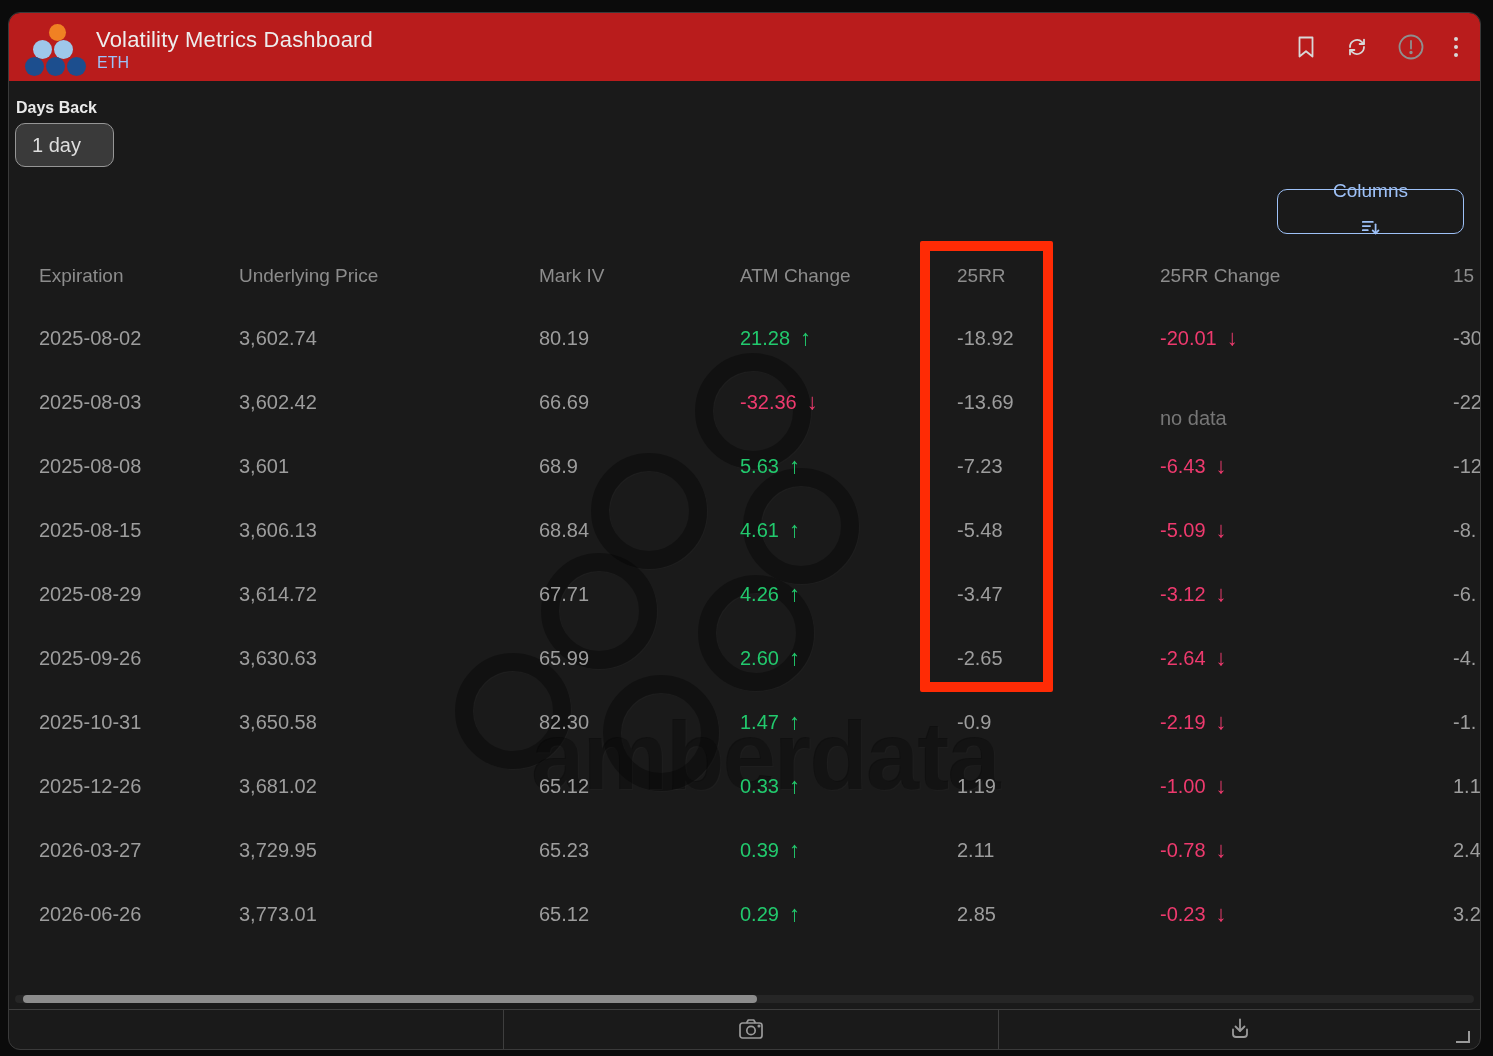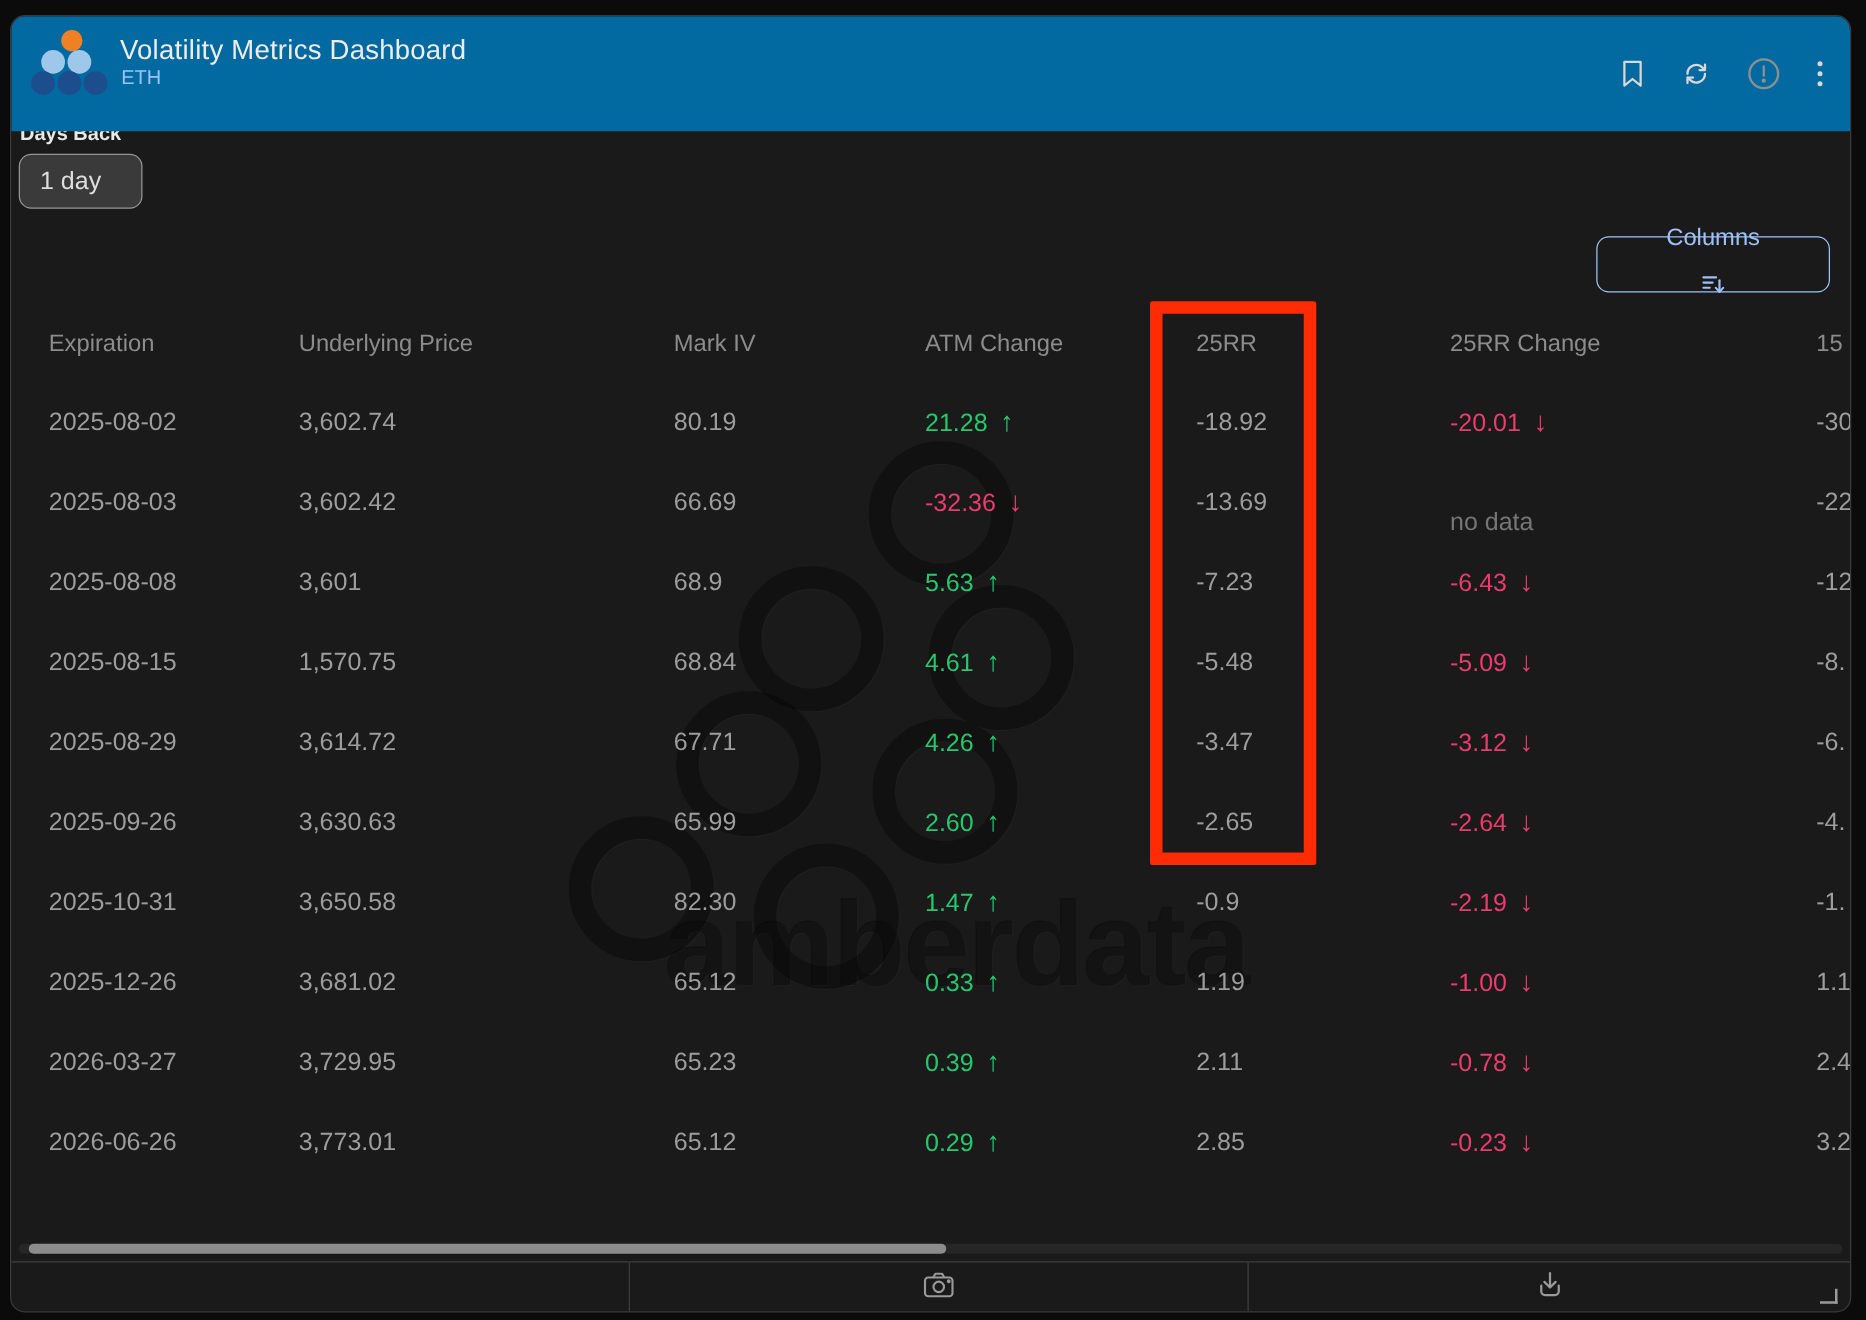--- a/index.html
+++ b/index.html
@@ -3,21 +3,21 @@
 <meta charset="utf-8">
 <style>
   html,body{margin:0;padding:0;background:#0b0b0b;}
   *{box-sizing:border-box;font-family:"Liberation Sans","DejaVu Sans",sans-serif;}
   .screen{position:relative;width:1493px;height:1056px;background:#0b0b0b;overflow:hidden;}
 
   .panel{position:absolute;left:8px;top:12px;width:1473px;height:1038px;background:#1a1a1a;
          border:1px solid #3a3a3a;border-radius:12px;overflow:hidden;}
 
   
-  .titlebar{position:relative;height:92px;background:#0369a1;border-radius:11px 11px 0 0;z-index:3;}
+  .titlebar{position:relative;height:68px;background:#b91c1c;border-radius:11px 11px 0 0;z-index:3;}
   .logo{position:absolute;left:16px;top:11px;width:64px;height:54px;}
   .logo .dot{position:absolute;border-radius:50%;}
   .d-or{width:17px;height:17px;left:24px;top:0;background:#f08123;}
   .d-lb1{width:19px;height:19px;left:8px;top:16px;background:#9ec7ea;}
   .d-lb2{width:19px;height:19px;left:29px;top:16px;background:#9ec7ea;}
   .d-db1{width:19px;height:19px;left:0;top:33px;background:#1c4e8e;}
   .d-db2{width:19px;height:19px;left:21px;top:33px;background:#1c4e8e;}
   .d-db3{width:19px;height:19px;left:42px;top:33px;background:#1c4e8e;}
   .tb-title{position:absolute;left:87px;top:14px;font-size:22px;color:#ededed;font-weight:500;letter-spacing:.2px;}
   .tb-sub{position:absolute;left:88px;top:41px;font-size:16px;color:#9cc2f8;font-weight:500;text-align:center;}
@@ -173,21 +173,21 @@
           <div class="cell">2025-08-08</div>
           <div class="cell">3,601</div>
           <div class="cell">68.9</div>
           <div class="cell pos"><span>5.63</span><span class="arrow">↑</span></div>
           <div class="cell">-7.23</div>
           <div class="cell neg"><span>-6.43</span><span class="arrow">↓</span></div>
           <div class="cell">-12</div>
         </div>
         <div class="trow">
           <div class="cell">2025-08-15</div>
-          <div class="cell">1,570.75</div>
+          <div class="cell">3,606.13</div>
           <div class="cell">68.84</div>
           <div class="cell pos"><span>4.61</span><span class="arrow">↑</span></div>
           <div class="cell">-5.48</div>
           <div class="cell neg"><span>-5.09</span><span class="arrow">↓</span></div>
           <div class="cell">-8.</div>
         </div>
         <div class="trow">
           <div class="cell">2025-08-29</div>
           <div class="cell">3,614.72</div>
           <div class="cell">67.71</div>

